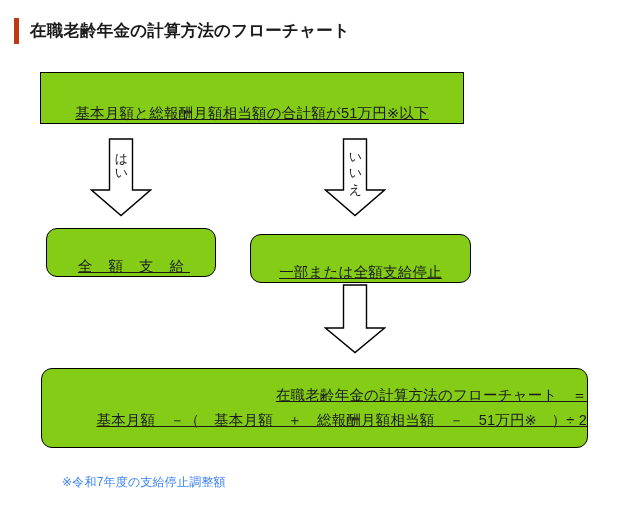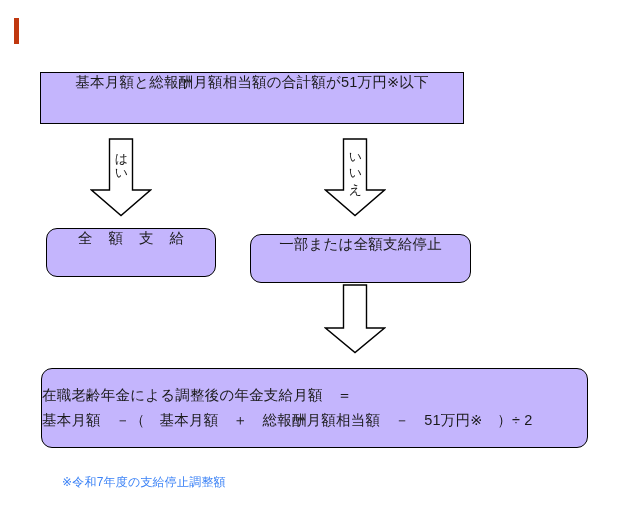--- a/index.html
+++ b/index.html
@@ -39,26 +39,27 @@
     letter-spacing: 0.2px;
     color: #1a1a1a;
     white-space: nowrap;
   }
 
   
   .node {
     position: absolute;
     box-sizing: border-box;
     border: 1.4px solid #000000;
-    background: #c4b5fd;
+    background: #84cc16;
     display: flex;
-    align-items: flex-start;
+    align-items: flex-end;
     justify-content: center;
     text-align: center;
     color: #1a1a1a;
+    text-decoration: underline;
   }
   .node.rounded {
     border-radius: 11px;
     margin-top: 6px;
   }
 
   #decision-box {
     left: 40px;
     top: 72px;
     width: 424px;
@@ -157,20 +158,21 @@
     letter-spacing: 0.2px;
     color: #3b82f6;
     white-space: nowrap;
   }
 </style>
 </head>
 <body>
 
 <div id="title-row">
   <div id="title-accent" style="background: rgb(192, 56, 15);"></div>
+  <div id="title-text">在職老齢年金の計算方法のフローチャート</div>
 </div>
 
 <div class="node" id="decision-box">
   <span class="label">基本月額と総報酬月額相当額の合計額が51万円※以下</span>
 </div>
 
 <div class="block-arrow" id="arrow-yes">
   <svg width="62" height="79" viewBox="0 0 62 79" aria-hidden="true">
     <polygon points="19.5,1 42.5,1 42.5,52 60.5,52 31,77.5 1.5,52 19.5,52" fill="#ffffff" stroke="#000000" stroke-width="1.4" stroke-linejoin="miter"></polygon>
   </svg>
@@ -192,17 +194,17 @@
   <span class="label">一部または全額支給停止</span>
 </div>
 
 <div class="block-arrow" id="arrow-to-formula">
   <svg width="62" height="70" viewBox="0 0 62 70" aria-hidden="true">
     <polygon points="19.5,1 42.5,1 42.5,44 60.5,44 31,68.5 1.5,44 19.5,44" fill="#ffffff" stroke="#000000" stroke-width="1.4" stroke-linejoin="miter"></polygon>
   </svg>
 </div>
 
 <div class="node rounded" id="formula-box">
-  <div class="fline">在職老齢年金による調整後の年金支給月額　＝</div>
+  <div class="fline">在職老齢年金の計算方法のフローチャート　＝</div>
   <div class="fline">基本月額　－（　基本月額　＋　総報酬月額相当額　－　51万円※　）÷ 2</div>
 </div>
 
 <div id="footnote">※令和7年度の支給停止調整額</div>
 
 </body></html>

